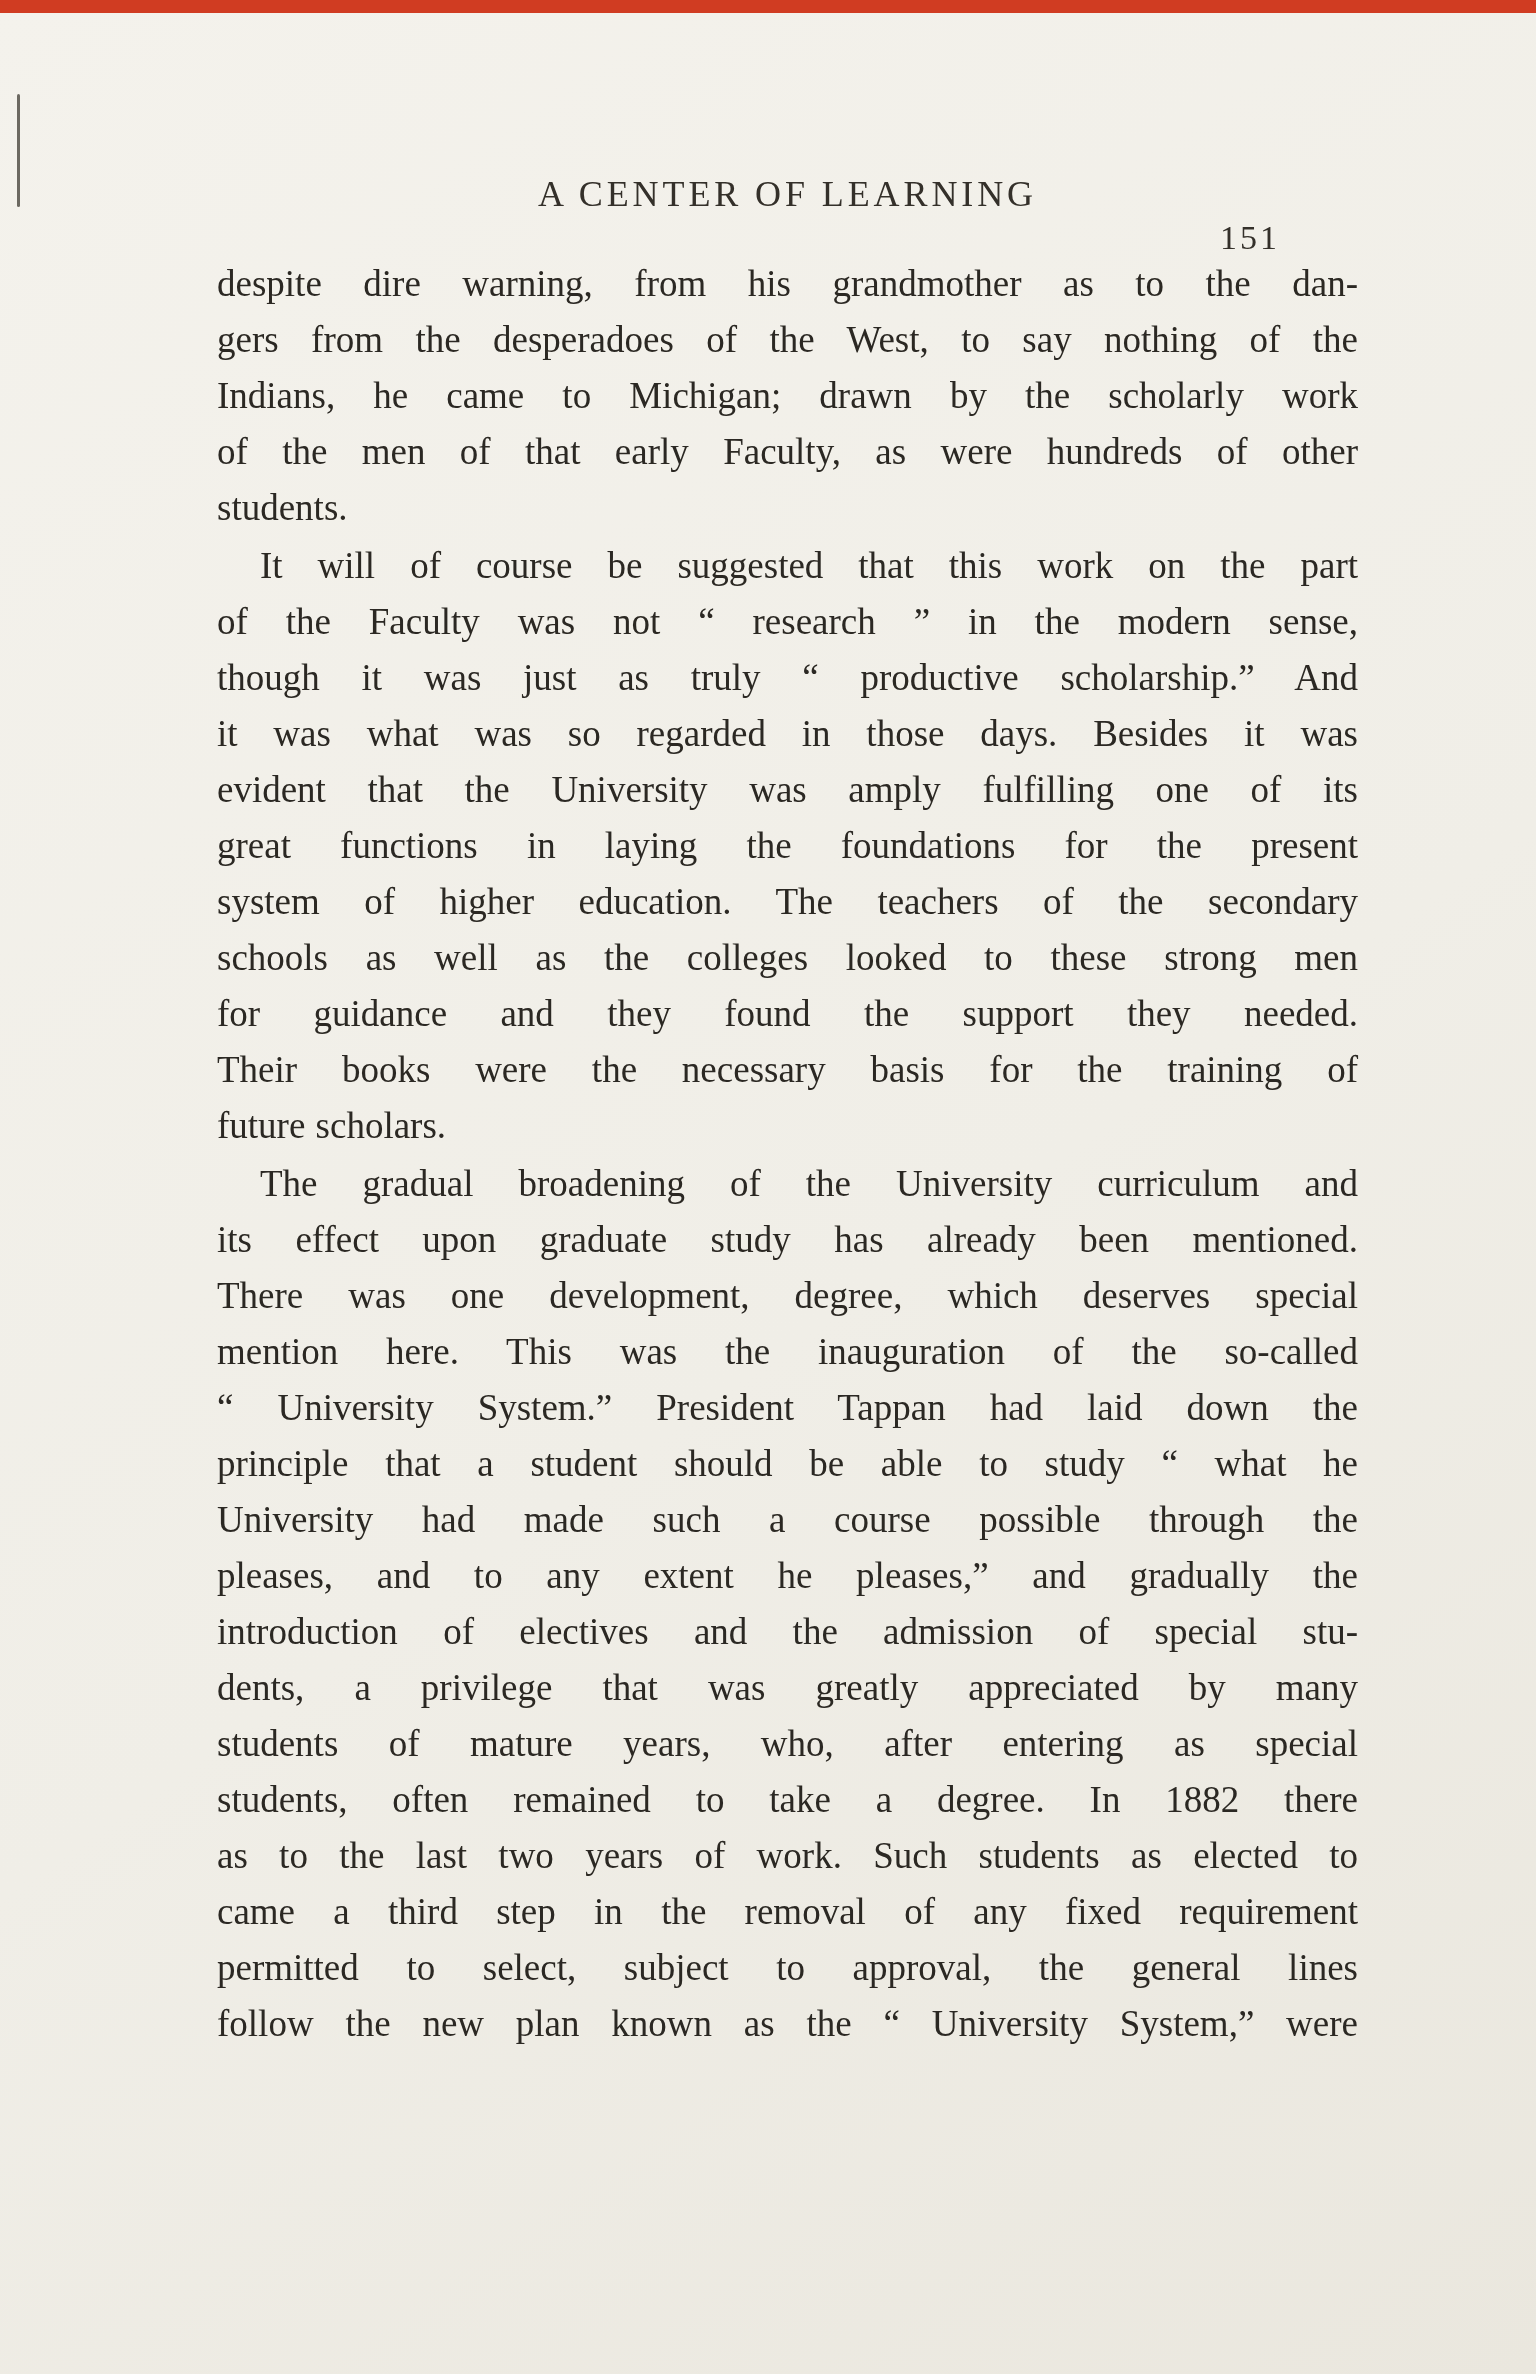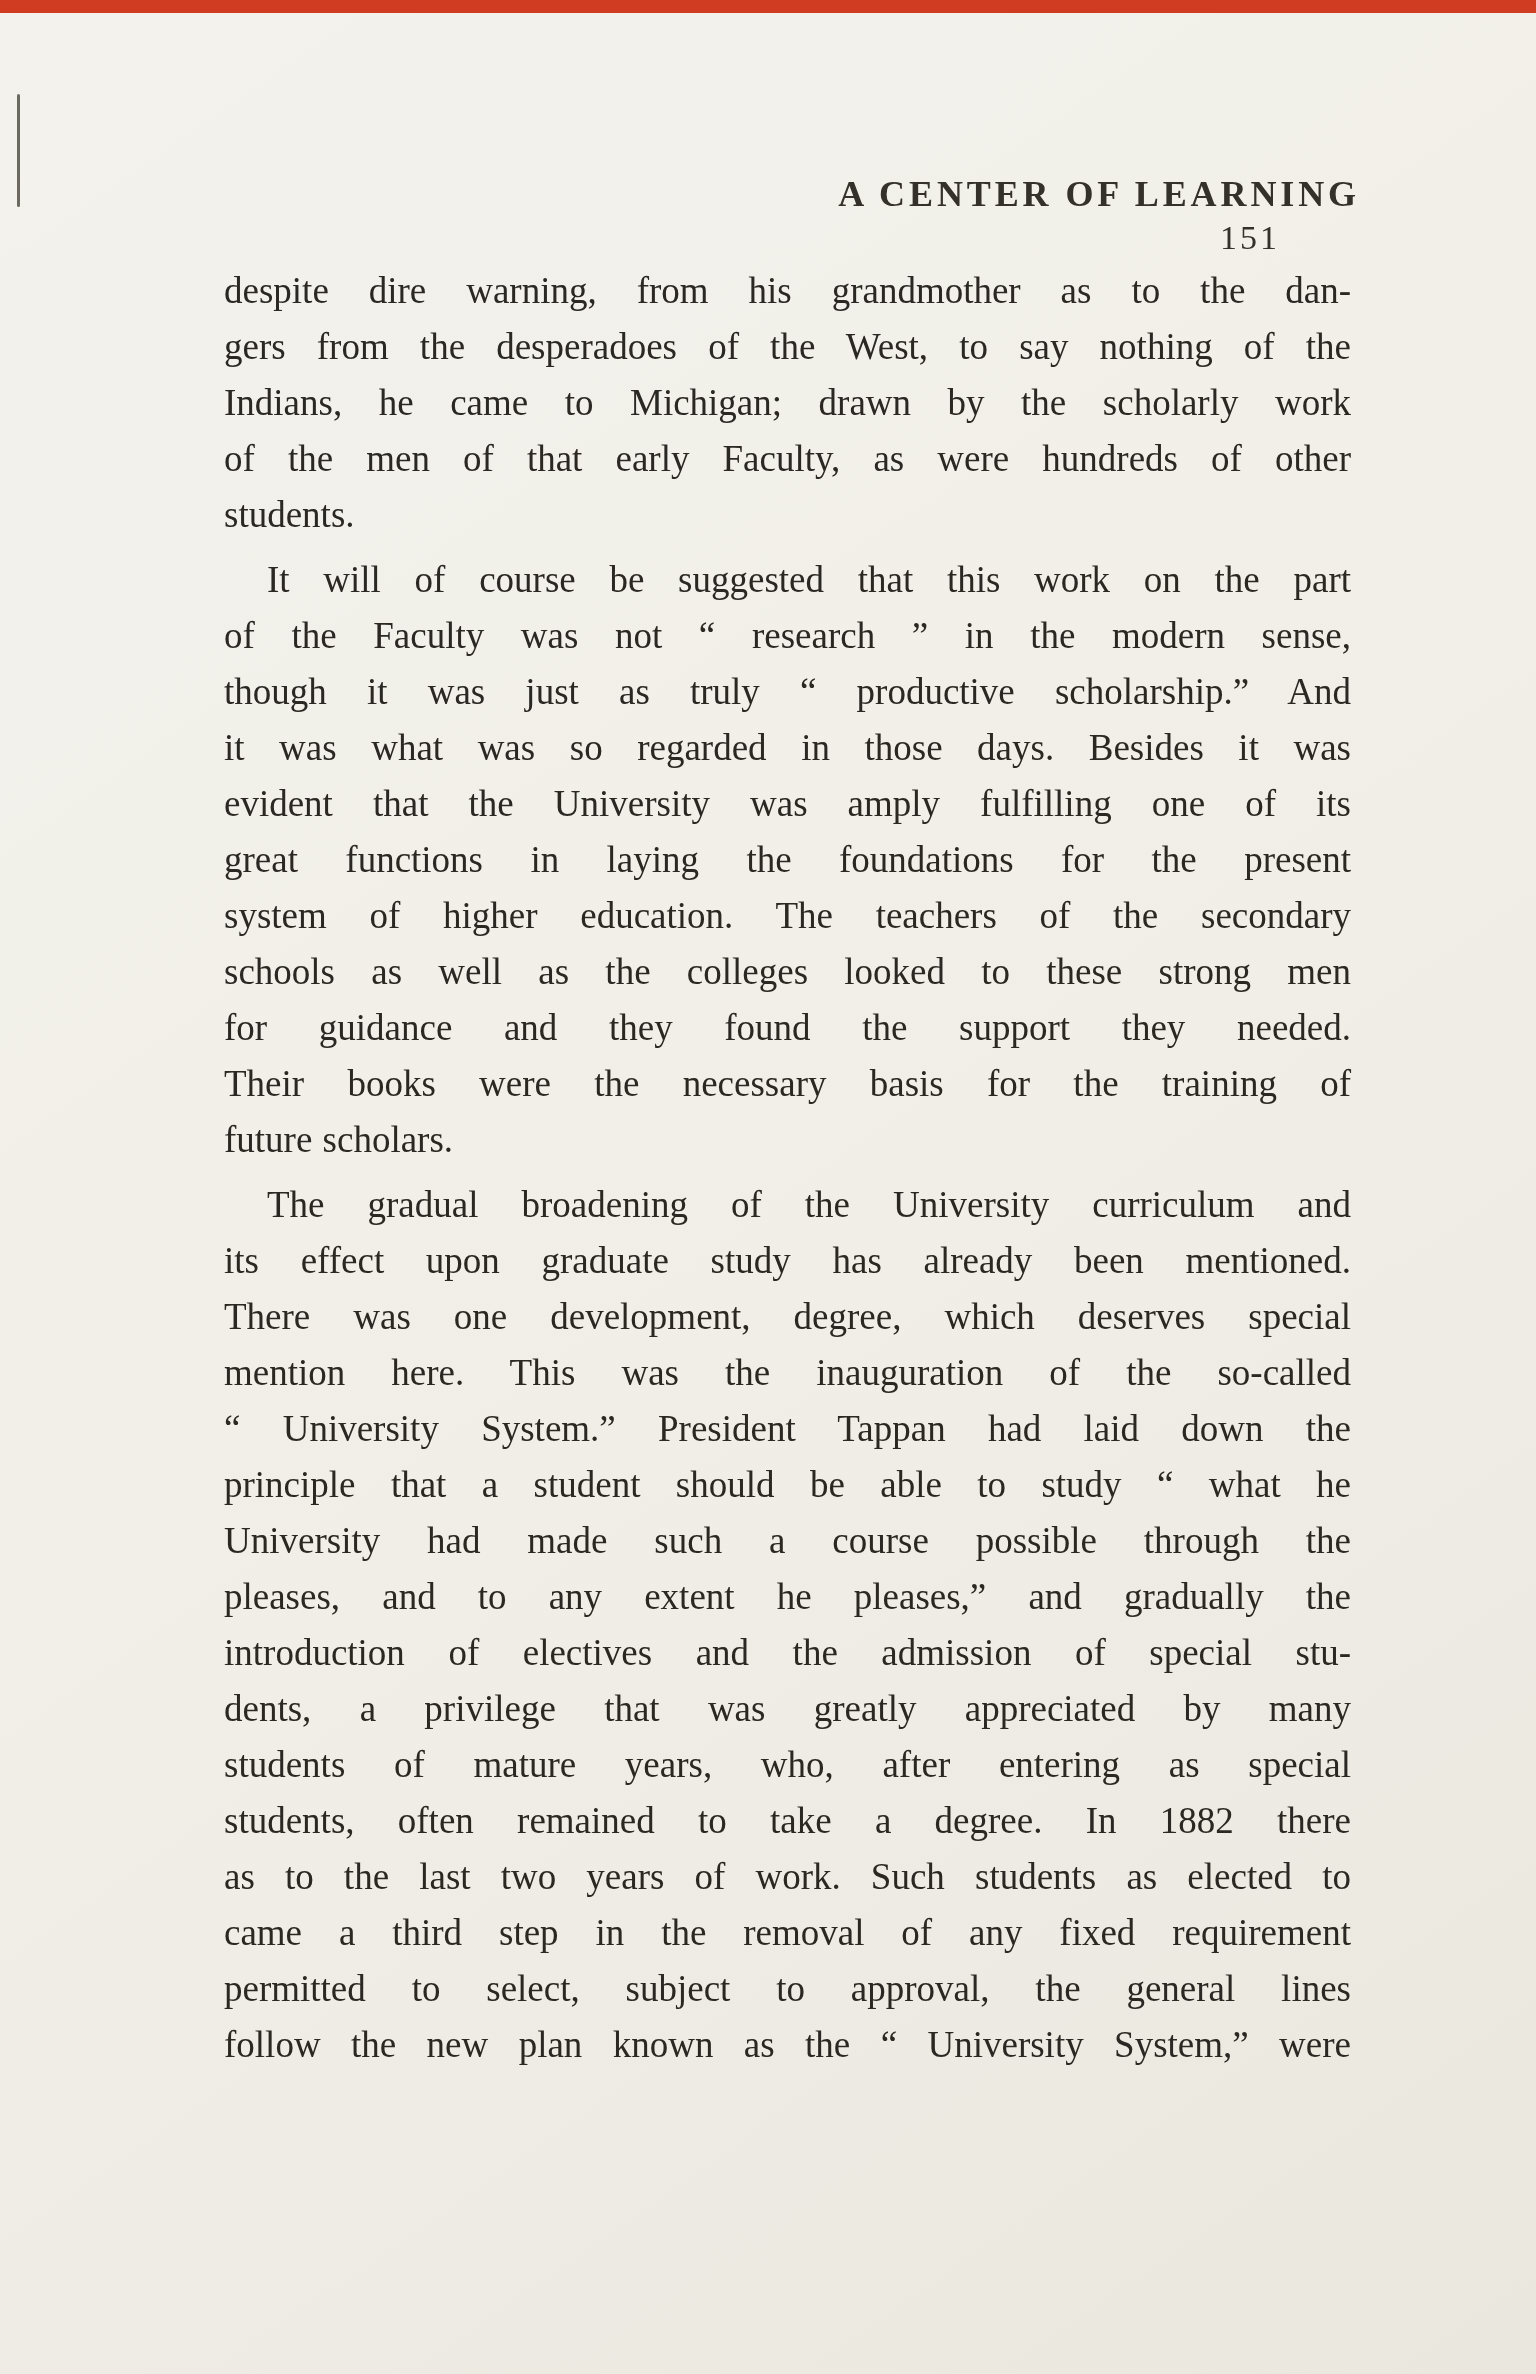--- a/index.html
+++ b/index.html
@@ -34,43 +34,42 @@
   }
   .running-head {
     position: absolute;
     top: 173px;
     left: 215px;
     width: 1145px;
     height: 49px;
   }
   .running-title {
     display: block;
-    text-align: right;
+    text-align: center;
     font-size: 36px;
     letter-spacing: 3.9px;
     color: #34302a;
-    font-weight: bold;
   }
   .folio {
     position: absolute;
     top: 1px;
     left: 1005px;
     font-size: 34px;
     letter-spacing: 3px;
     color: #34302a;
     margin-top: 45px;
   }
   .page-body {
     position: absolute;
     top: 254px;
     left: 215px;
     width: 1145px;
   }
   .paragraph {
-    margin: 9px;
+    margin: 2px;
   }
   .line {
     font-size: 37px;
     line-height: 56px;
     white-space: normal;
     text-align: justify;
     text-align-last: justify;
     word-spacing: 1px;
   }
   .line.indent {

